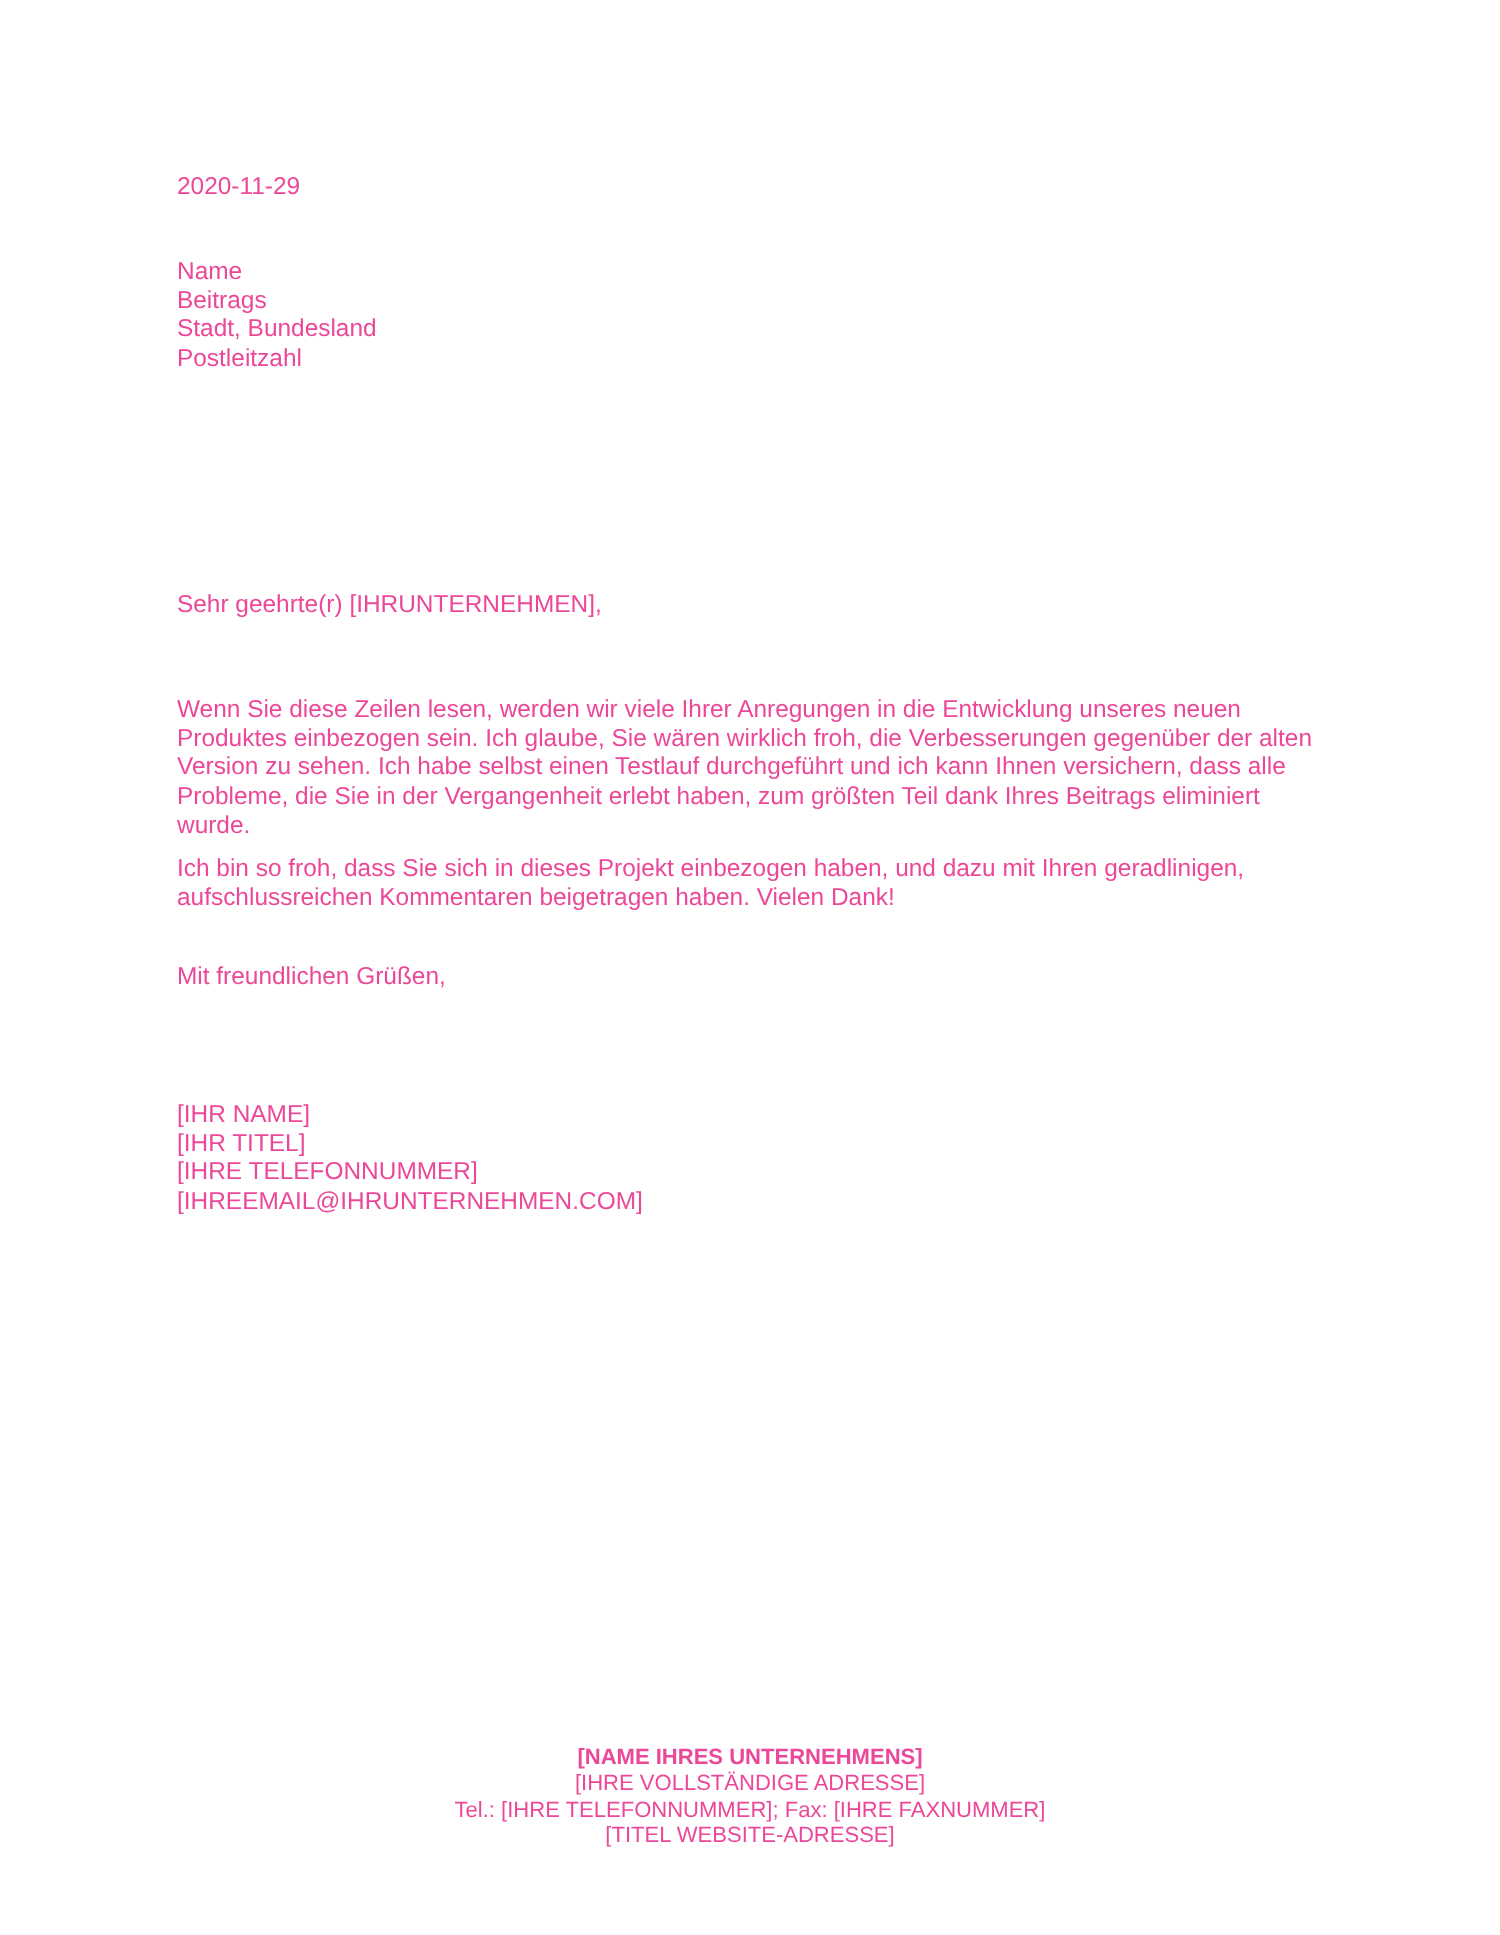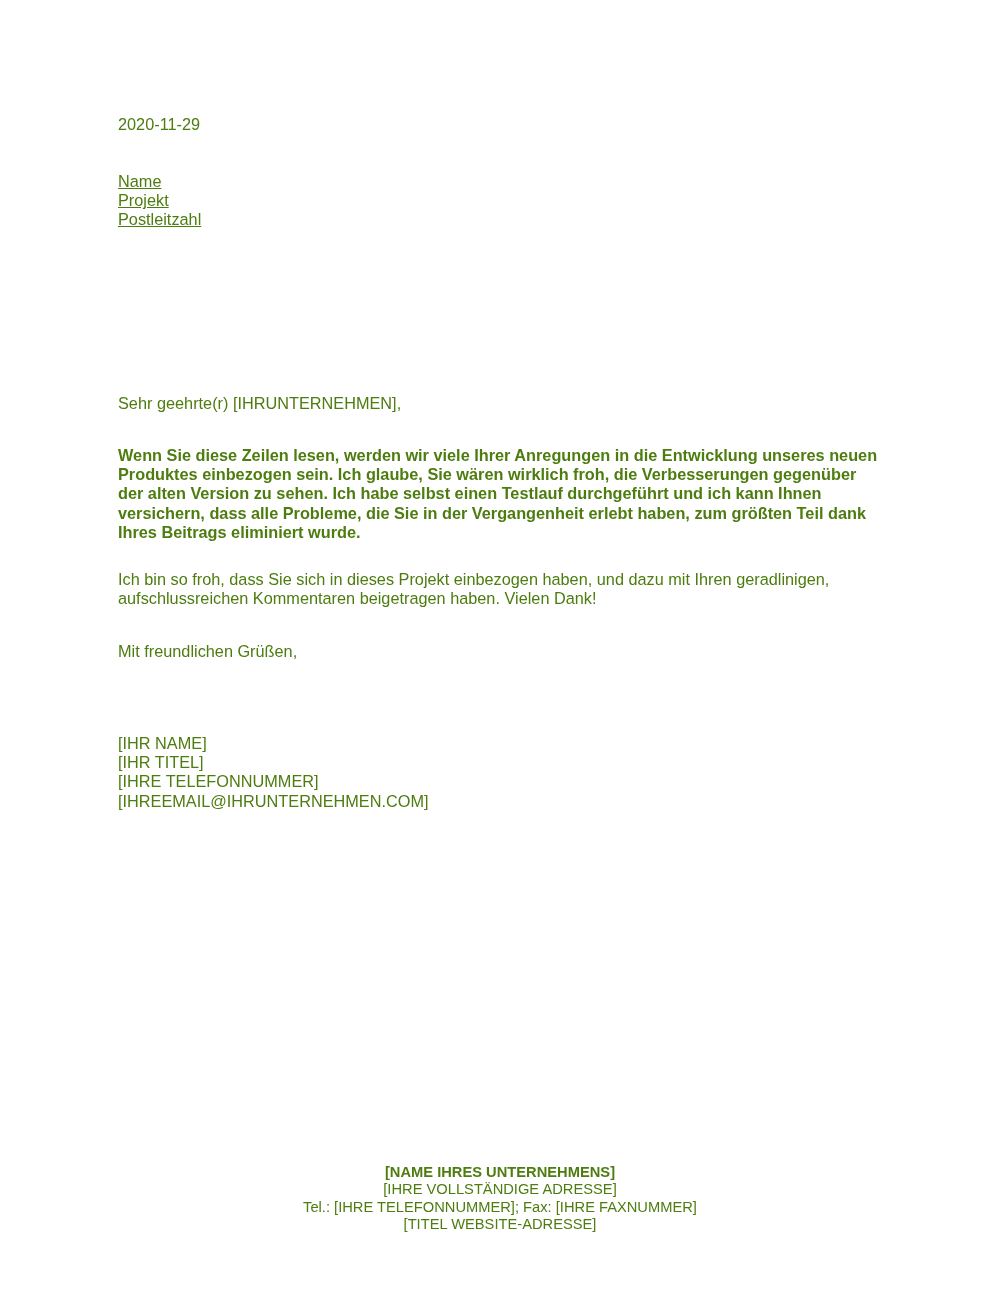--- a/index.html
+++ b/index.html
@@ -1,38 +1,38 @@
 <!DOCTYPE html>
 <html><head>
 <meta charset="utf-8">
 <style>
   html, body { margin: 0; padding: 0; background: #ffffff; }
   .page {
     position: relative;
     width: 1000px;
     height: 1290px;
     background: #ffffff;
-    color: #4d7c0f;
+    color: #ec4899;
     font-family: "Liberation Sans", "DejaVu Sans", sans-serif;
     font-size: 16.3px;
     line-height: 19.2px;
     overflow: hidden;
   }
   .block {
     position: absolute;
     left: 118px;
     width: 765px;
   }
   .date-block      { top: 115px; }
-  .recipient-block { top: 172px; text-decoration: underline; }
+  .recipient-block { top: 172px; }
   .subject-block   { top: 340px; }
   .subject-heading { font-weight: bold; }
   .subject-rule    { height: 4px; background: #000000; margin-top: 6px; width: 100%; }
   .salutation-block{ top: 394px; }
-  .para1-block     { top: 446px; font-weight: bold; }
+  .para1-block     { top: 464px; }
   .para2-block     { top: 570px; }
   .closing-block   { top: 642px; }
   .signature-block { top: 734px; }
   .footer-block {
     position: absolute;
     left: 0;
     top: 1164px;
     width: 1000px;
     text-align: center;
     font-size: 14.7px;
@@ -42,21 +42,22 @@
 </style>
 </head>
 <body>
 
 <div class="page">
 
   <div class="block date-block">2020-11-29</div>
 
   <div class="block recipient-block">
     <div>Name</div>
-    <div>Projekt</div>
+    <div>Beitrags</div>
+    <div>Stadt, Bundesland</div>
     <div>Postleitzahl</div>
   </div>
 
 
   <div class="block salutation-block">Sehr geehrte(r) [IHRUNTERNEHMEN],</div>
 
   <div class="block para1-block">Wenn Sie diese Zeilen lesen, werden wir viele Ihrer Anregungen in die Entwicklung unseres neuen Produktes einbezogen sein. Ich glaube, Sie wären wirklich froh, die Verbesserungen gegenüber der alten Version zu sehen. Ich habe selbst einen Testlauf durchgeführt und ich kann Ihnen versichern, dass alle Probleme, die Sie in der Vergangenheit erlebt haben, zum größten Teil dank Ihres Beitrags eliminiert wurde.</div>
 
   <div class="block para2-block">Ich bin so froh, dass Sie sich in dieses Projekt einbezogen haben, und dazu mit Ihren geradlinigen, aufschlussreichen Kommentaren beigetragen haben. Vielen Dank!</div>
 

